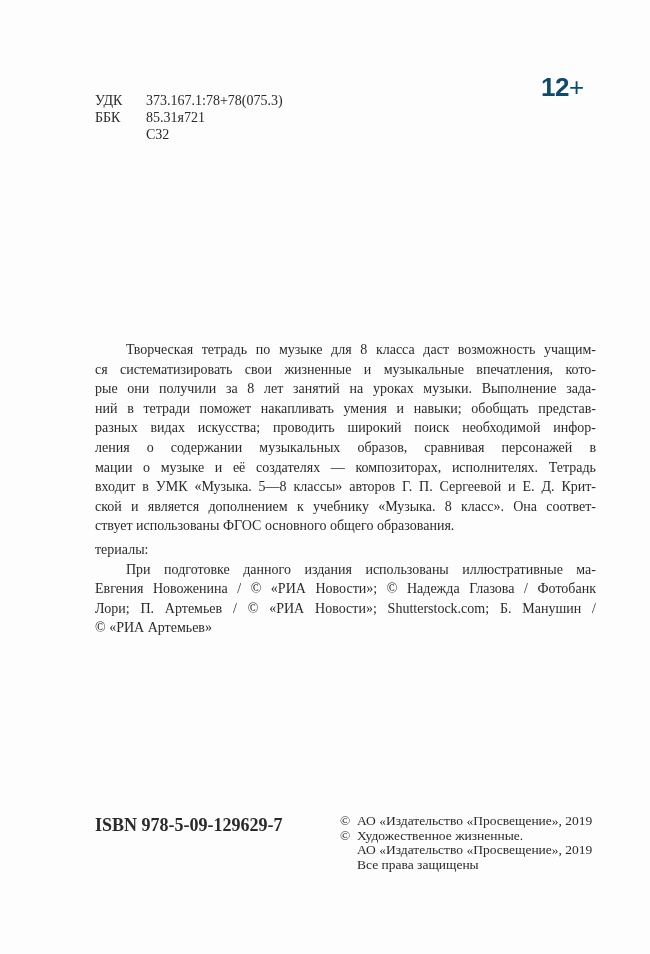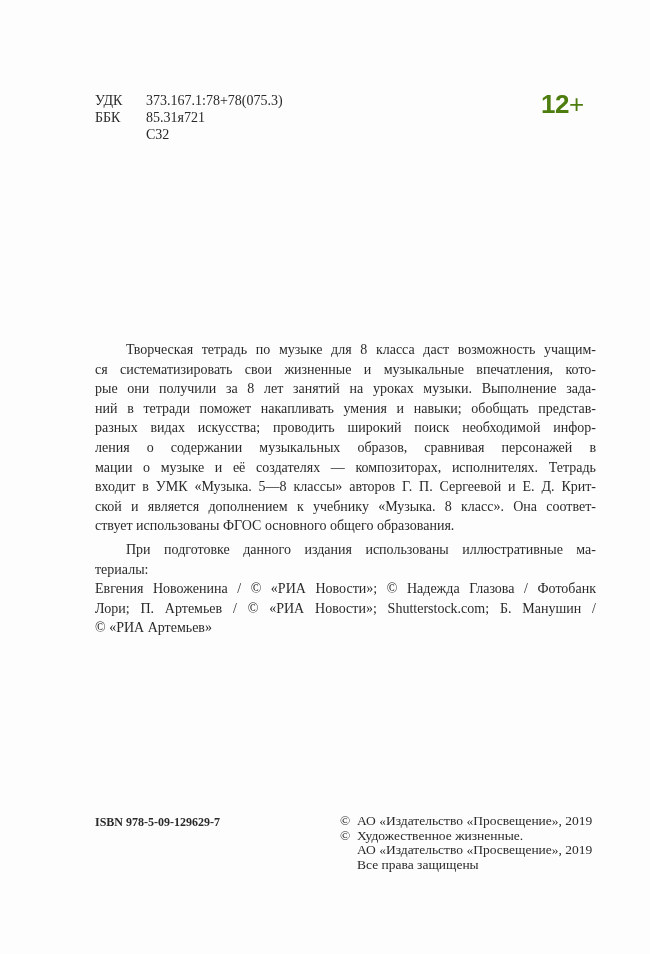--- a/index.html
+++ b/index.html
@@ -3,33 +3,33 @@
 <meta charset="utf-8">
 <style>
   html, body { margin: 0; padding: 0; background: #ffffff; }
   body { width: 650px; height: 954px; position: relative; overflow: hidden;
          font-family: "Liberation Serif", "DejaVu Serif", serif; color: #2a2a2a; }
   .page { position: absolute; left: 0; top: 0; width: 650px; height: 954px; background: #fdfdfd; }
 
   .codes { position: absolute; left: 95px; top: 92px; font-size: 14px; line-height: 17px; }
   .codes .row { display: flex; }
   .codes .lbl { width: 51px; }
-  .age { position: absolute; left: 541px; top: 89px; font-family: "Liberation Sans", "DejaVu Sans", sans-serif;
-         font-weight: bold; font-size: 26px; color: #4d7c0f; letter-spacing: -0.5px; }
+  .age { position: absolute; left: 541px; top: 72px; font-family: "Liberation Sans", "DejaVu Sans", sans-serif;
+         font-weight: bold; font-size: 26px; color: #0c4a6e; letter-spacing: -0.5px; }
   .age .plus { font-weight: normal; }
 
   .para { position: absolute; left: 95px; width: 501px; font-size: 14px; line-height: 19.6px;
           text-align: justify; text-align-last: left; hyphens: manual; }
   .para .ln { display: block; text-align: justify; text-align-last: justify; white-space: nowrap; }
   .para .ln.last { text-align-last: left; }
   .para .ln.indent { padding-left: 31px; }
   .p1 { top: 340px; }
   .p2 { top: 540px; }
 
-  .isbn { position: absolute; left: 95px; top: 815px; font-weight: bold; font-size: 12px; }
+  .isbn { position: absolute; left: 95px; top: 815px; font-weight: bold; font-size: 18px; }
   .copyright { position: absolute; left: 340px; top: 814px; font-size: 13.5px; line-height: 14.6px; width: 256px; }
   .copyright .row { display: flex; }
   .copyright .sym { width: 17px; flex: none; }
 </style>
 </head>
 <body>
 
 <div class="page">
 
   <div class="codes">
@@ -58,22 +58,22 @@
     <span class="ln">ний в тетради поможет накапливать умения и навыки; обобщать представ-</span>
     <span class="ln">разных видах искусства; проводить широкий поиск необходимой инфор-</span>
     <span class="ln">ления о содержании музыкальных образов, сравнивая персонажей в</span>
     <span class="ln">мации о музыке и её создателях — композиторах, исполнителях. Тетрадь</span>
     <span class="ln">входит в УМК «Музыка. 5—8 классы» авторов Г. П. Сергеевой и Е. Д. Крит-</span>
     <span class="ln">ской и является дополнением к учебнику «Музыка. 8 класс». Она соответ-</span>
     <span class="ln last">ствует использованы ФГОС основного общего образования.</span>
   </div>
 
   <div class="para p2">
+    <span class="ln last">териалы:</span>
     <span class="ln indent">При подготовке данного издания использованы иллюстративные ма-</span>
-    <span class="ln last">териалы:</span>
     <span class="ln">Евгения Новоженина / © «РИА Новости»; © Надежда Глазова / Фотобанк</span>
     <span class="ln">Лори; П. Артемьев / © «РИА Новости»; Shutterstock.com; Б. Манушин /</span>
     <span class="ln last">© «РИА Артемьев»</span>
   </div>
 
   <div class="isbn">ISBN 978-5-09-129629-7</div>
 
   <div class="copyright">
     <div class="row">
       <span class="sym">©</span>

